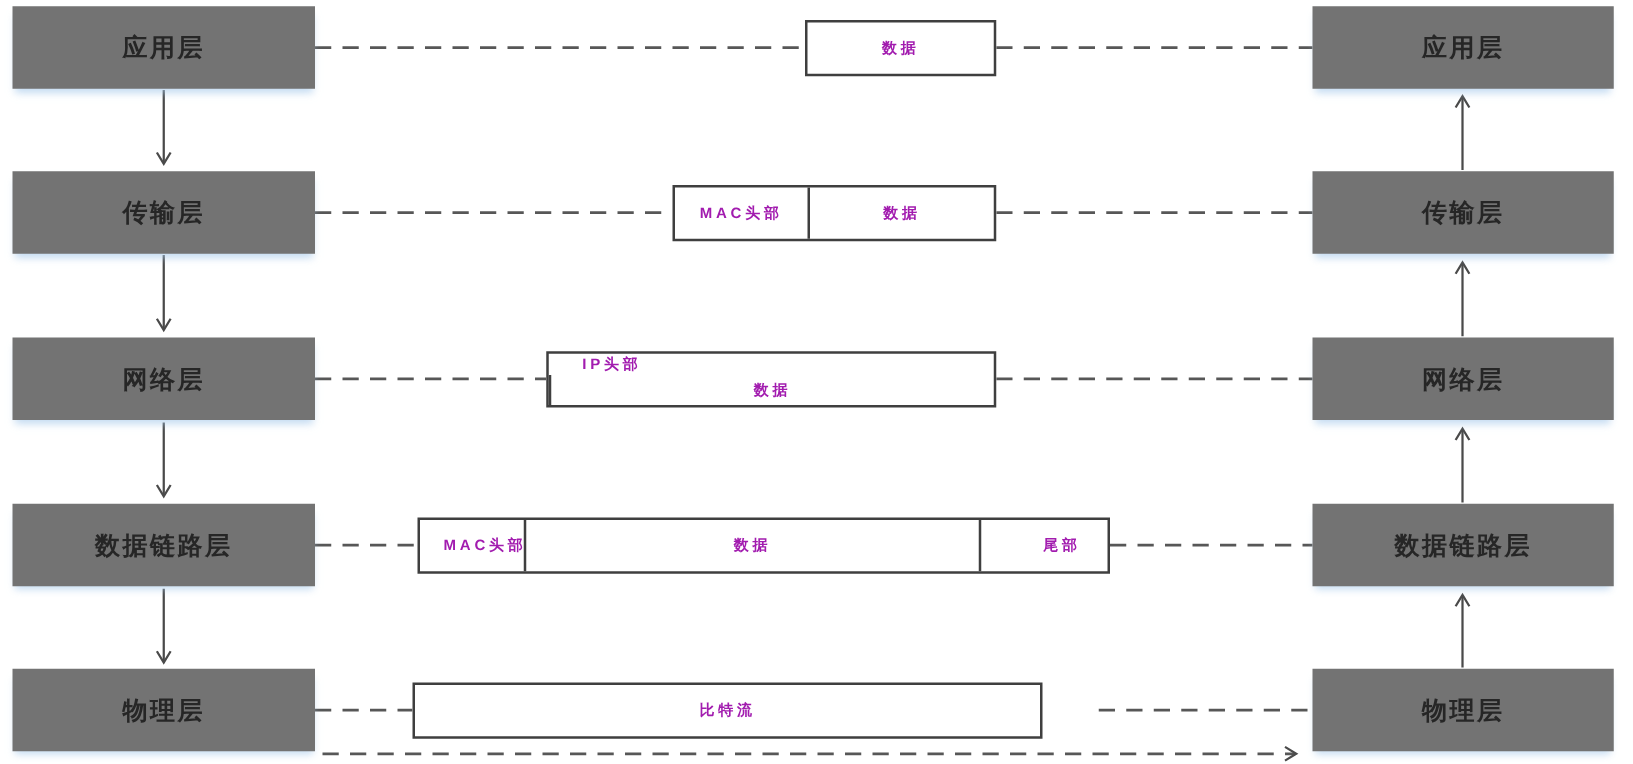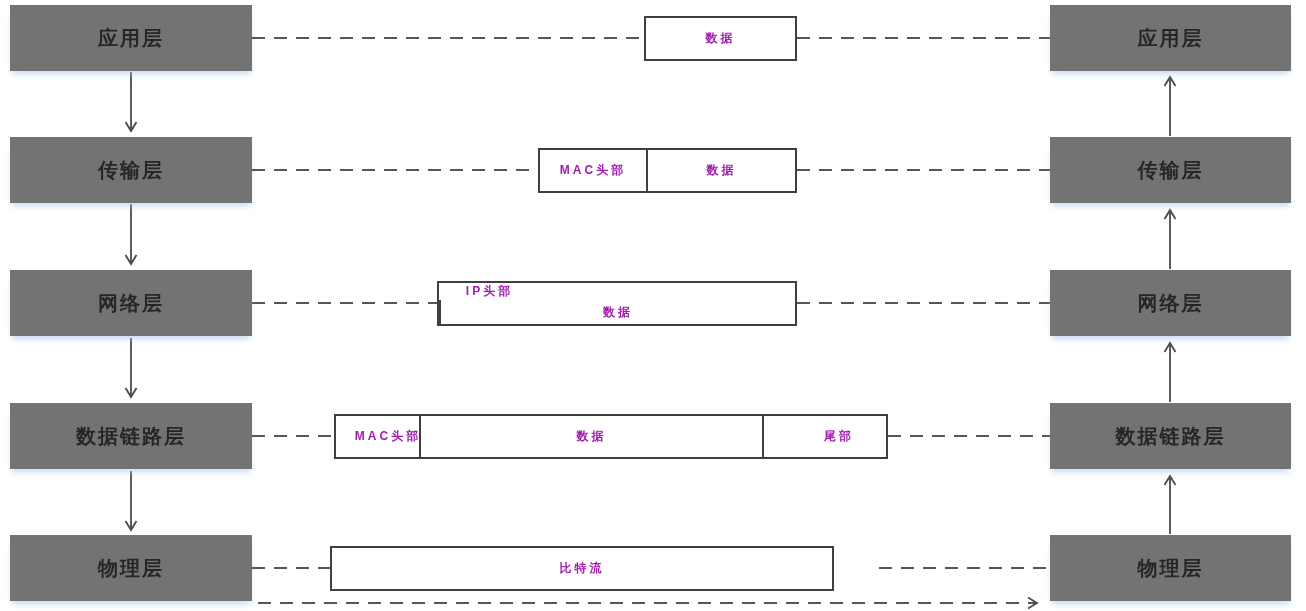--- a/index.html
+++ b/index.html
@@ -124,20 +124,20 @@
   </div>
 
   <div class="packet-row" style="left:437px; top:281px; width:360px;flex-direction:column;">
     <div class="packet-seg" style="width:101px;">IP头部</div>
     <div class="packet-seg" style="flex:1 1 auto;">数据</div>
   </div>
 
   <div class="packet-row" style="left:334px; top:414px; width:554px;">
     <div class="packet-seg" style="width:83px;padding-left:21px;">MAC头部</div>
     <div class="packet-seg" style="flex:1 1 auto;">数据</div>
-    <div class="packet-seg" style="width:124px;padding-left:28px;">尾部</div>
+    <div class="packet-seg" style="width:103px;padding-left:28px;">尾部</div>
   </div>
 
   <div class="packet-row" style="left:330px; top:546px; width:504px;">
     <div class="packet-seg" style="flex:1 1 auto;">比特流</div>
   </div>
 
 </div>
 
 </body></html>

